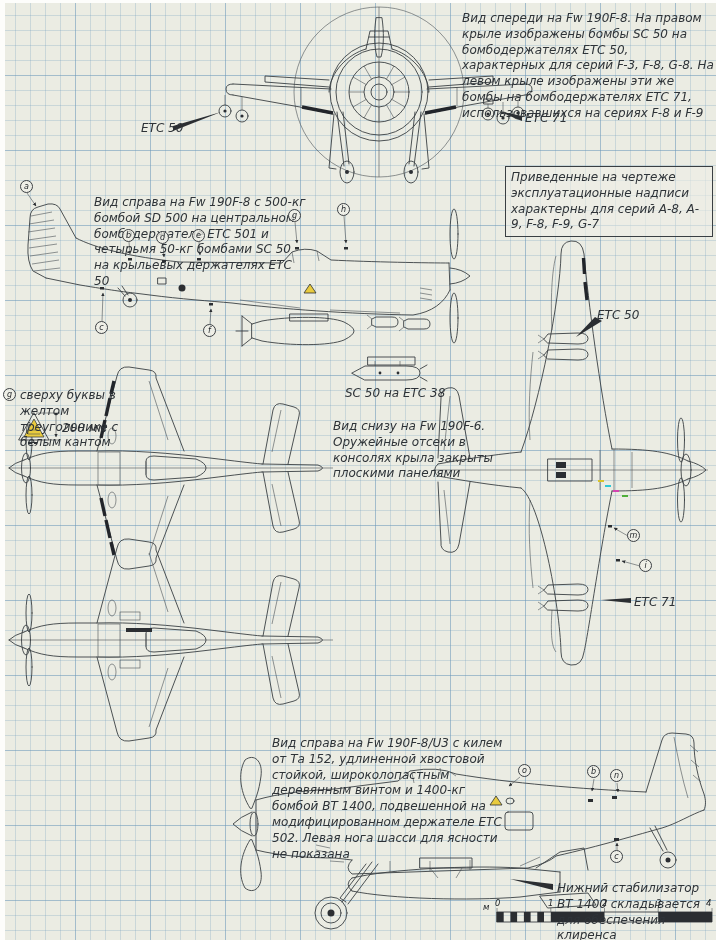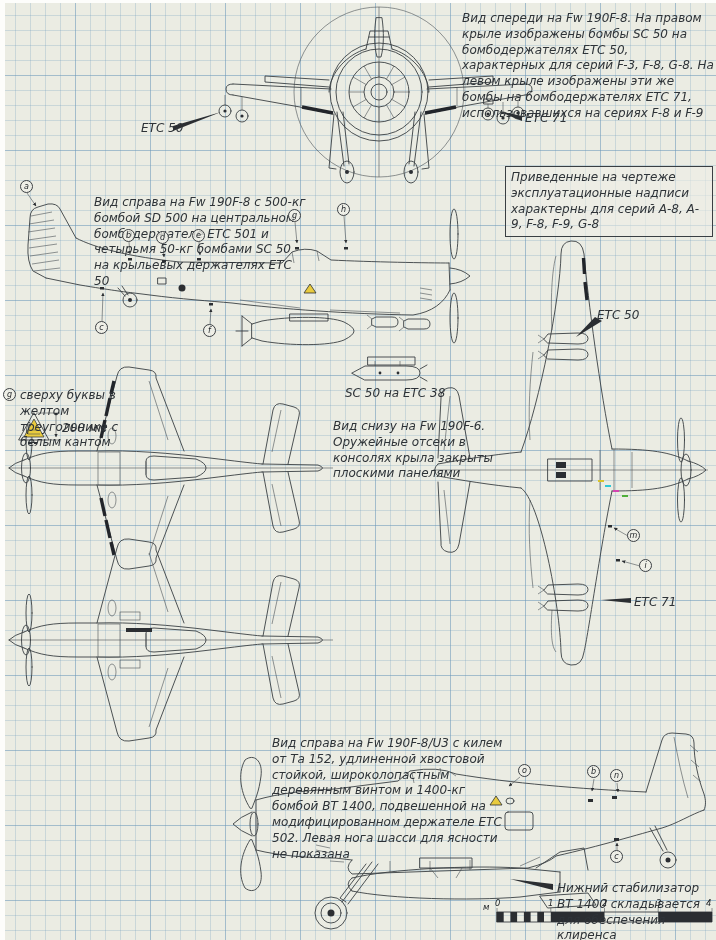--- a/index.html
+++ b/index.html
@@ -400,21 +400,21 @@
           <line x1="658.2" y1="908" x2="658.2" y2="912"></line>
         <line x1="712" y1="908" x2="712" y2="912"></line>
       </g>
     </g>
   </svg>
 
   <div class="margin" style="left:0;top:0;width:5px;height:940px;"></div>
   <div class="margin" style="left:0;top:0;width:716px;height:3px;"></div>
 
   <div class="cap" style="left:462px;top:11px;width:252px;">Вид спереди на Fw 190F-8. На правом крыле изображены бомбы SC 50 на бомбодержателях ETC 50, характерных для серий F-3, F-8, G-8. На левом крыле изображены эти же бомбы на бомбодержателях ETC 71, использовавшихся на сериях F-8 и F-9</div>
-  <div class="cap notebox" style="left:505px;top:166px;width:196px;">Приведенные на чертеже эксплуатационные надписи характерны для серий A-8, A-9, F-8, F-9, G-8</div>
+  <div class="cap notebox" style="left:505px;top:166px;width:196px;">Приведенные на чертеже эксплуатационные надписи характерны для серий A-8, A-9, F-8, F-9, G-7</div>
   <div class="cap" style="left:94px;top:195px;width:214px;">Вид справа на Fw 190F-8 с 500-кг бомбой SD 500 на центральном бомбодержателе ETC 501 и четырьмя 50-кг бомбами SC 50 на крыльевых держателях ETC 50</div>
   <div class="cap" style="left:20px;top:388px;width:118px;">сверху буквы в желтом треугольнике с белым кантом</div>
   <div class="lbl" style="left:62px;top:421px;">200 мм</div>
   <div class="cap" style="left:333px;top:419px;width:176px;">Вид снизу на Fw 190F-6. Оружейные отсеки в консолях крыла закрыты плоскими панелями</div>
   <div class="cap" style="left:272px;top:736px;width:236px;">Вид справа на Fw 190F-8/U3 с килем от Та 152, удлиненной хвостовой стойкой, широколопастным деревянным винтом и 1400-кг бомбой BT 1400, подвешенной на модифицированном держателе ETC 502. Левая нога шасси для ясности не показана</div>
   <div class="cap" style="left:557px;top:881px;width:156px;">Нижний стабилизатор BT 1400 складывается для обеспечения клиренса</div>
 
   <div class="lbl" style="left:141px;top:121px;">ETC 50</div>
   <div class="lbl" style="left:525px;top:111px;">ETC 71</div>
   <div class="lbl" style="left:345px;top:386px;">SC 50 на ETC 38</div>

